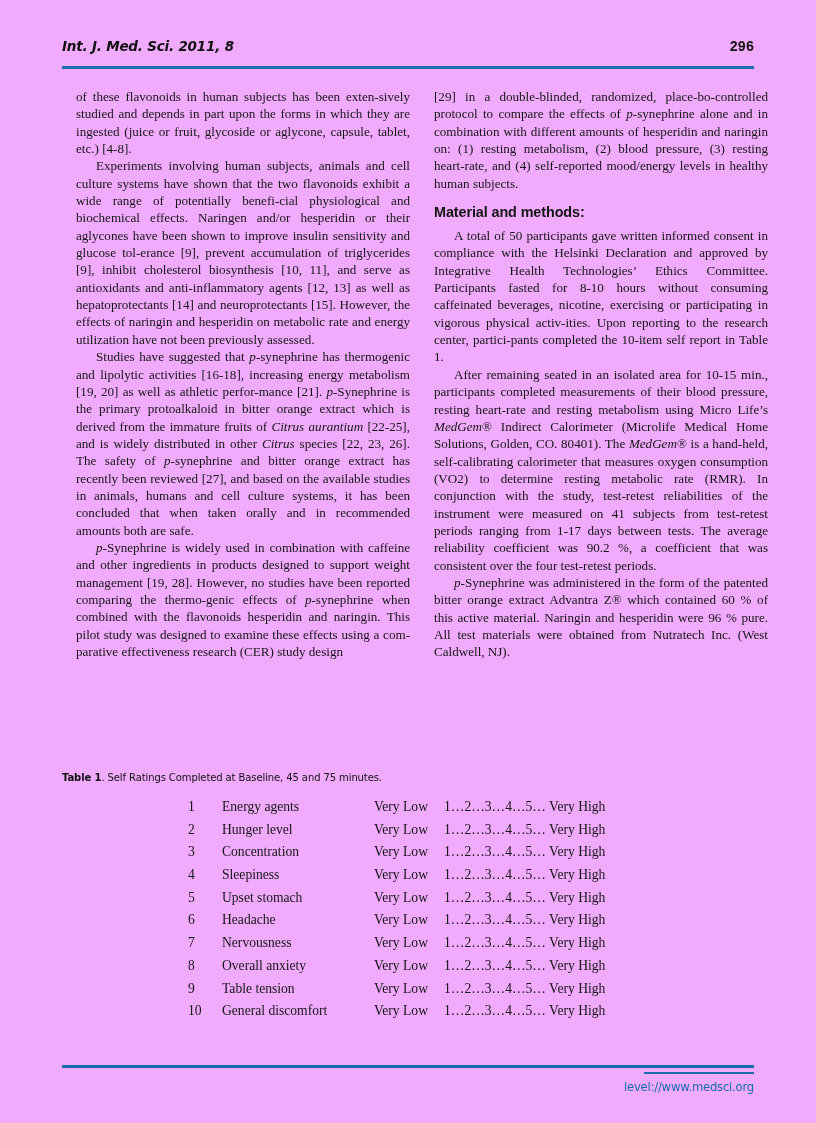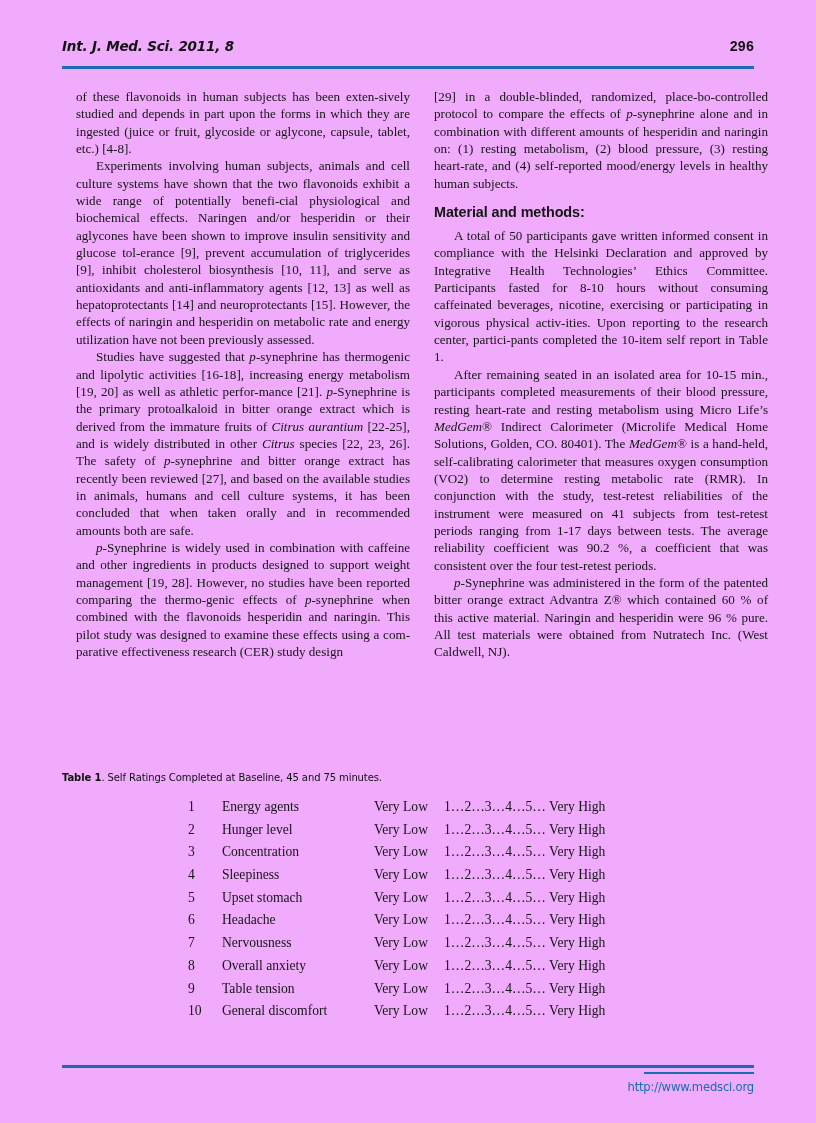--- a/index.html
+++ b/index.html
@@ -246,16 +246,16 @@
             <td class="c-low">Very Low</td>
             <td class="c-scale">1…2…3…4…5… Very High</td>
           </tr>
         </tbody>
     </table>
   </div>
 
   <div class="rule-bottom"></div>
   <div class="footer-url-wrap">
     <div class="rule-url"></div>
-    <a class="footer-url" href="#">http://www.medsci.org</a>
+    <a class="footer-url" href="#">level://www.medsci.org</a>
   </div>
 
 </div>
 
 </body></html>

